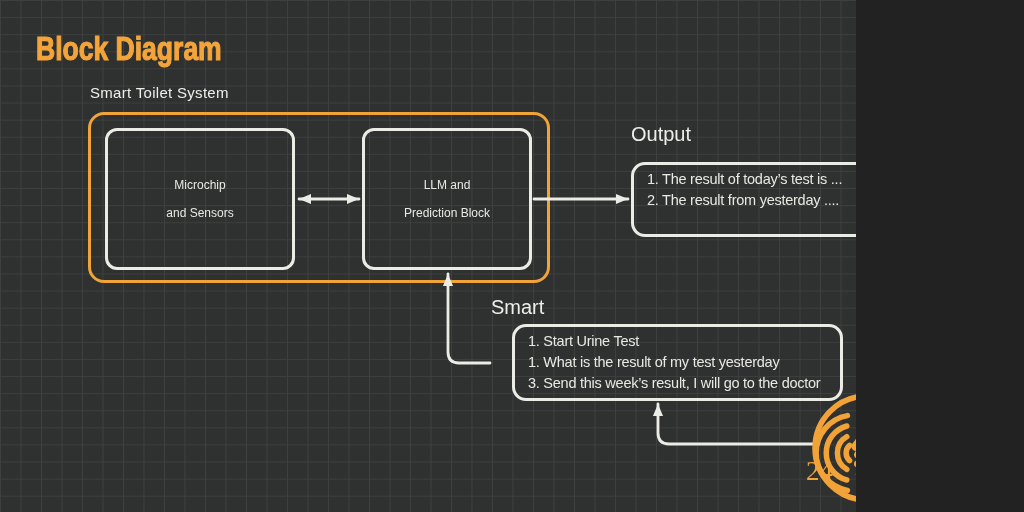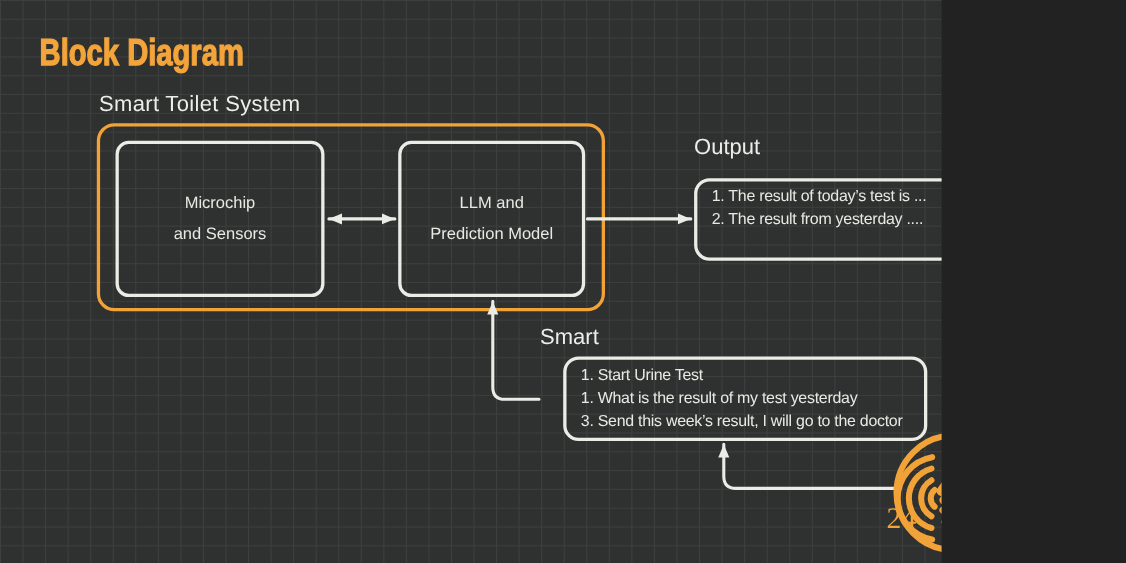--- a/index.html
+++ b/index.html
@@ -23,38 +23,38 @@
     color:#F3A43A;
     -webkit-text-stroke:1.2px #F3A43A;
     letter-spacing:0px;
     white-space:nowrap;
     transform:scaleX(0.78);
     transform-origin:left top;
   }
 
   .sys-label {
     position:absolute; left:90px; top:84px;
-    font-size:20px; letter-spacing:0.3px;
+    font-size:15px; letter-spacing:0.3px;
     color:#EDEDEA; white-space:nowrap;
   }
   .sys-box {
     position:absolute; left:88px; top:112px;
     width:462px; height:171px;
     border:3px solid #F2A338; border-radius:16px;
     box-sizing:border-box;
   }
 
   .node {
     position:absolute;
     border:3px solid #ECECE7; border-radius:12px;
     box-sizing:border-box;
     display:flex; flex-direction:column;
     align-items:center; justify-content:center;
     text-align:center;
-    font-size:15px; line-height:28.5px;
+    font-size:12px; line-height:28.5px;
     color:#E9E9E4;
   }
   .node-microchip { left:105px; top:128px; width:190px; height:142px; }
   .node-llm       { left:362px; top:128px; width:170px; height:142px; }
 
   .io-label {
     position:absolute;
     font-size:20px; color:#EDEDEA; white-space:nowrap;
   }
   .output-label { left:631px; top:123px; }
@@ -100,21 +100,21 @@
   <div class="sys-label">Smart Toilet System</div>
   <div class="sys-box"></div>
 
   <div class="node node-microchip">
     <span>Microchip</span>
     <span>and Sensors</span>
   </div>
 
   <div class="node node-llm">
     <span>LLM and</span>
-    <span>Prediction Model</span>
+    <span>Prediction Block</span>
   </div>
 
   <div class="io-label output-label">Output</div>
   <div class="io-box output-box">
     <div class="io-line">1. The result of today’s test is ...</div>
     <div class="io-line">2. The result from yesterday ....</div>
   </div>
 
   <div class="io-label input-label">Smart</div>
   <div class="io-box input-box">

